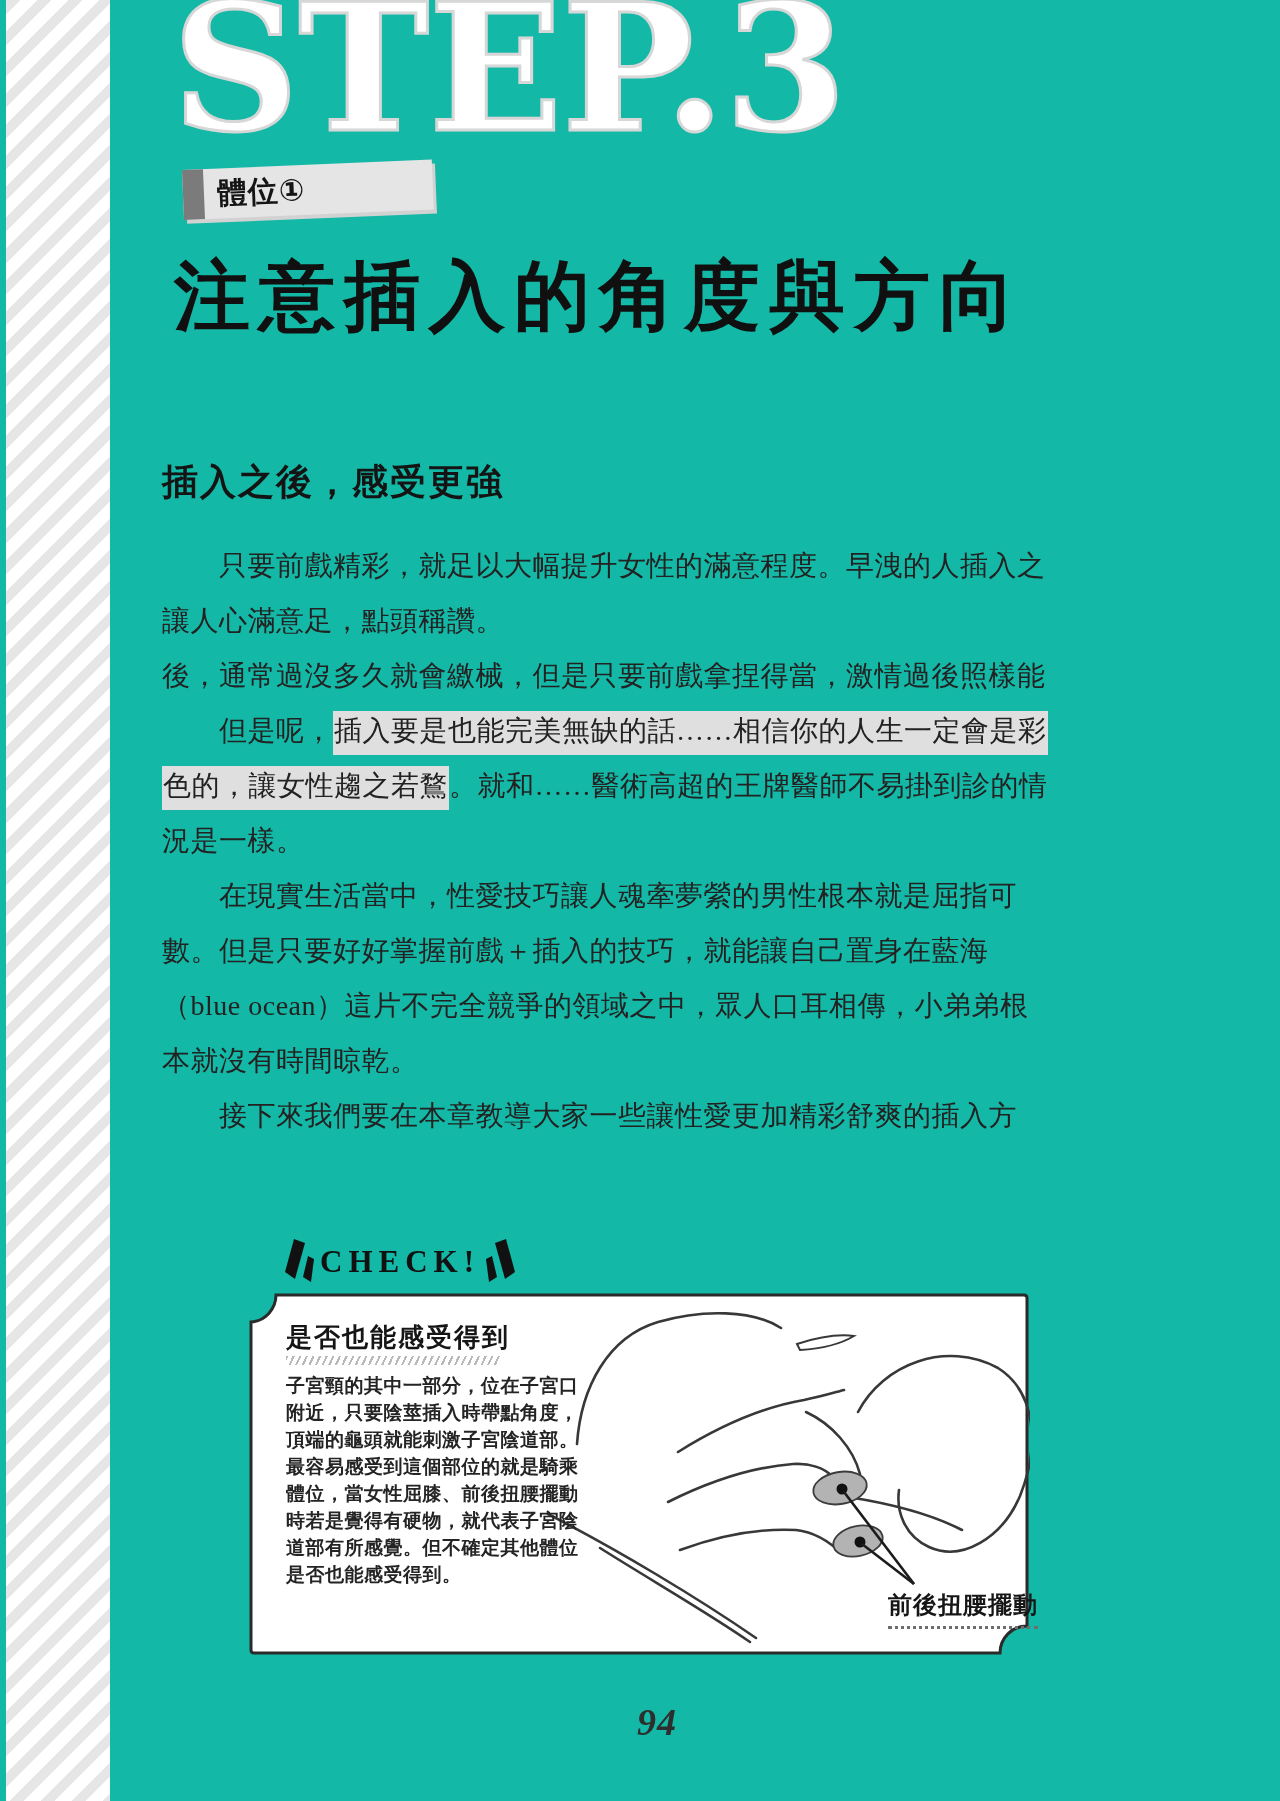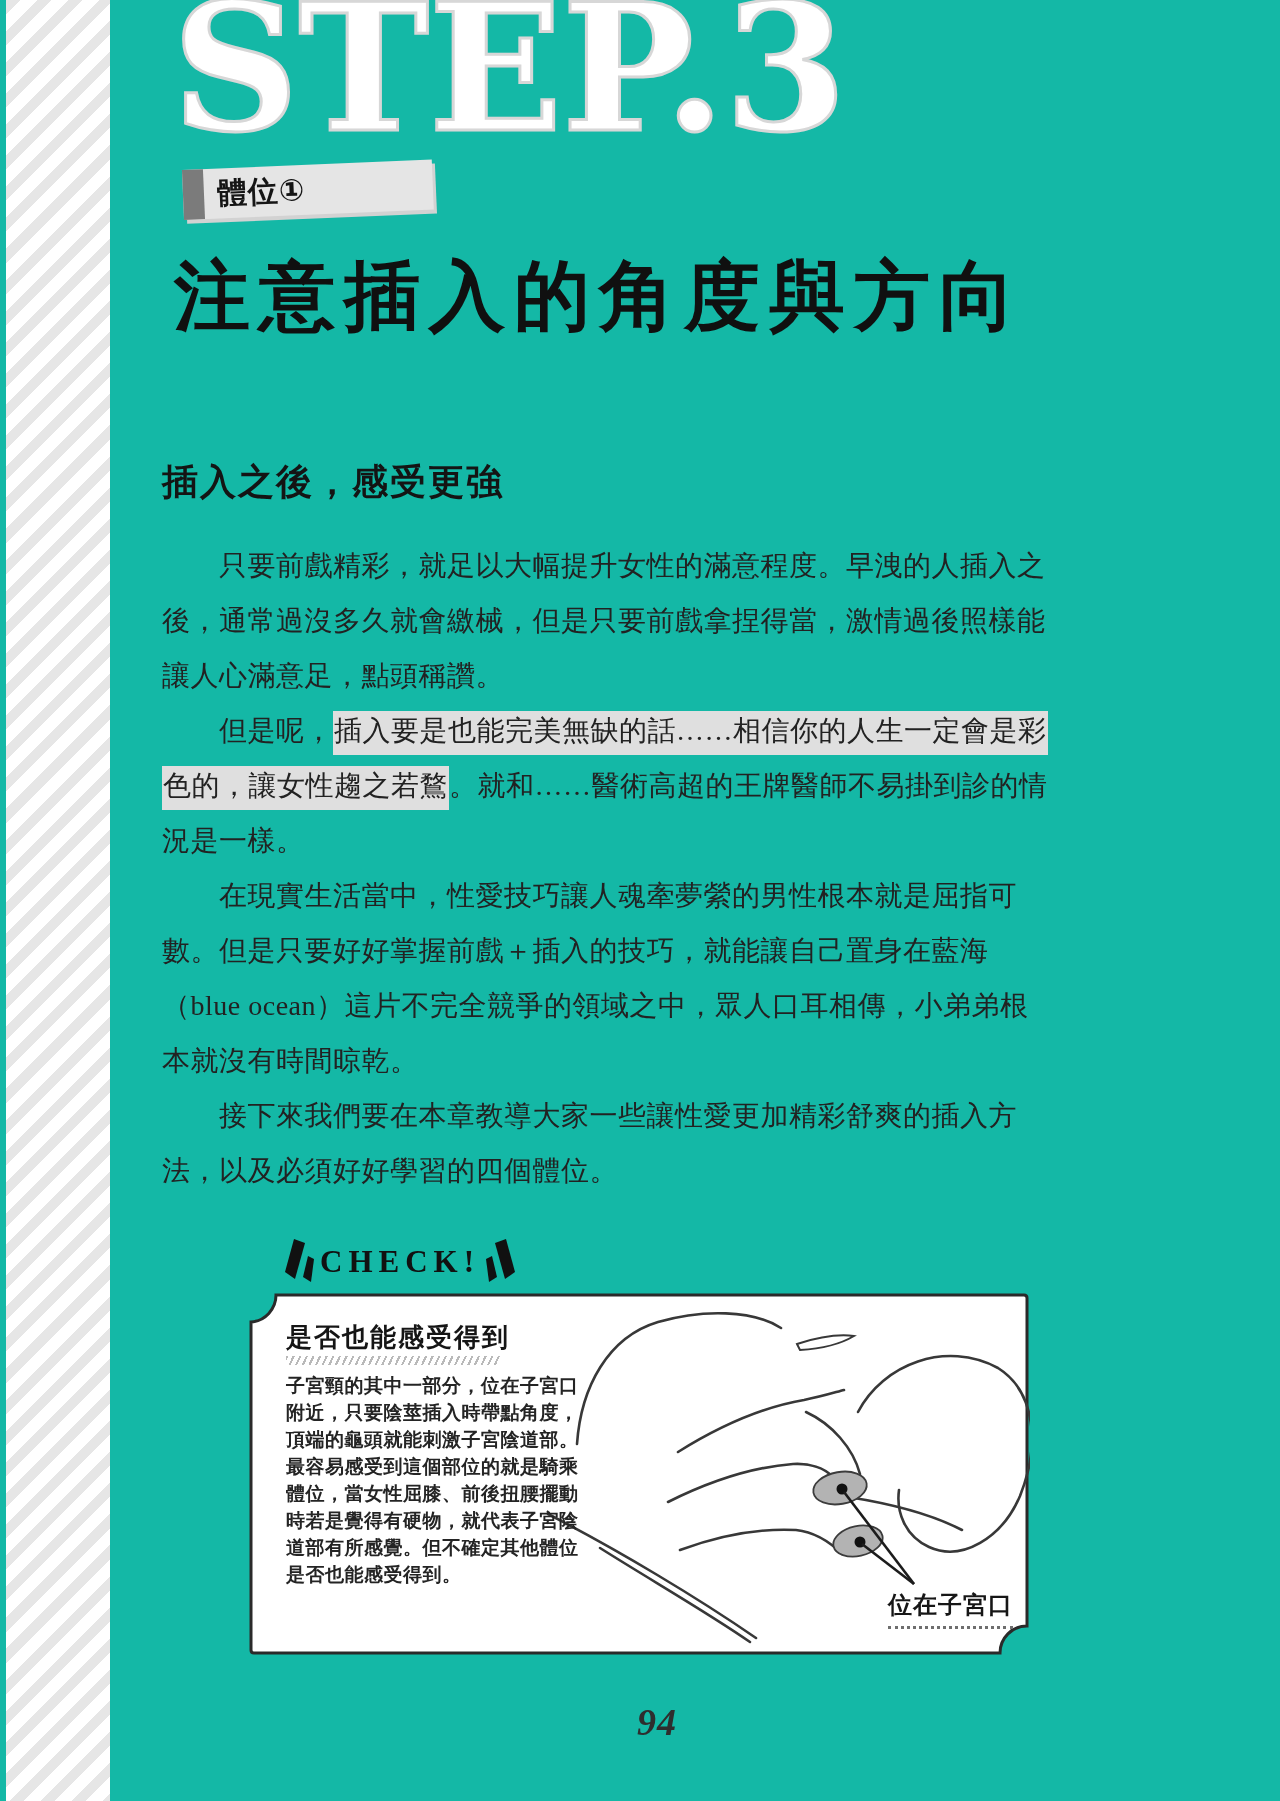--- a/index.html
+++ b/index.html
@@ -93,31 +93,30 @@
     <span class="tab-sq"></span>
     <span class="tab-label">體位①</span>
   </div>
 
   <h1 class="title">注意插入的角度與方向</h1>
 
   <h2 class="subtitle">插入之後，感受更強</h2>
 
   <div class="body">
     <div class="line indent">只要前戲精彩，就足以大幅提升女性的滿意程度。早洩的人插入之</div>
+    <div class="line">讓人心滿意足，點頭稱讚。</div>
     <div class="line">後，通常過沒多久就會繳械，但是只要前戲拿捏得當，激情過後照樣能</div>
-    <div class="line">讓人心滿意足，點頭稱讚。</div>
     <div class="line indent"><span>但是呢，</span><span class="hl">插入要是也能完美無缺的話……相信你的人生一定會是彩</span></div>
     <div class="line"><span class="hl">色的，讓女性趨之若鶩</span><span>。就和……醫術高超的王牌醫師不易掛到診的情</span></div>
     <div class="line">況是一樣。</div>
     <div class="line indent">在現實生活當中，性愛技巧讓人魂牽夢縈的男性根本就是屈指可</div>
     <div class="line">數。但是只要好好掌握前戲＋插入的技巧，就能讓自己置身在藍海</div>
     <div class="line">（blue ocean）這片不完全競爭的領域之中，眾人口耳相傳，小弟弟根</div>
     <div class="line">本就沒有時間晾乾。</div>
     <div class="line indent">接下來我們要在本章教導大家一些讓性愛更加精彩舒爽的插入方</div>
-    <div class="line">法，以及必須好好學習的四個體位。</div>
   </div>
 
   <div class="check-head">
     <svg class="mark" width="30" height="45" viewBox="0 0 30 45">
       <polygon points="10,1 21,5 11,41 1,34" fill="#111"></polygon>
       <polygon points="24,18 30,21 27,44 19,39" fill="#111"></polygon>
     </svg>
     <span class="check-label">CHECK!</span>
     <svg class="mark flip" width="30" height="45" viewBox="0 0 30 45">
       <polygon points="10,1 21,5 11,41 1,34" fill="#111"></polygon>
@@ -159,18 +158,18 @@
       <div class="cline">子宮頸的其中一部分，位在子宮口</div>
       <div class="cline">附近，只要陰莖插入時帶點角度，</div>
       <div class="cline">頂端的龜頭就能刺激子宮陰道部。</div>
       <div class="cline">最容易感受到這個部位的就是騎乘</div>
       <div class="cline">體位，當女性屈膝、前後扭腰擺動</div>
       <div class="cline">時若是覺得有硬物，就代表子宮陰</div>
       <div class="cline">道部有所感覺。但不確定其他體位</div>
       <div class="cline">是否也能感受得到。</div>
     </div>
 
-    <div class="diagram-label">位在子宮口</div>
+    <div class="diagram-label">前後扭腰擺動</div>
   </div>
 
   <div class="pageno">94</div>
 
 </div>
 
 </body></html>

